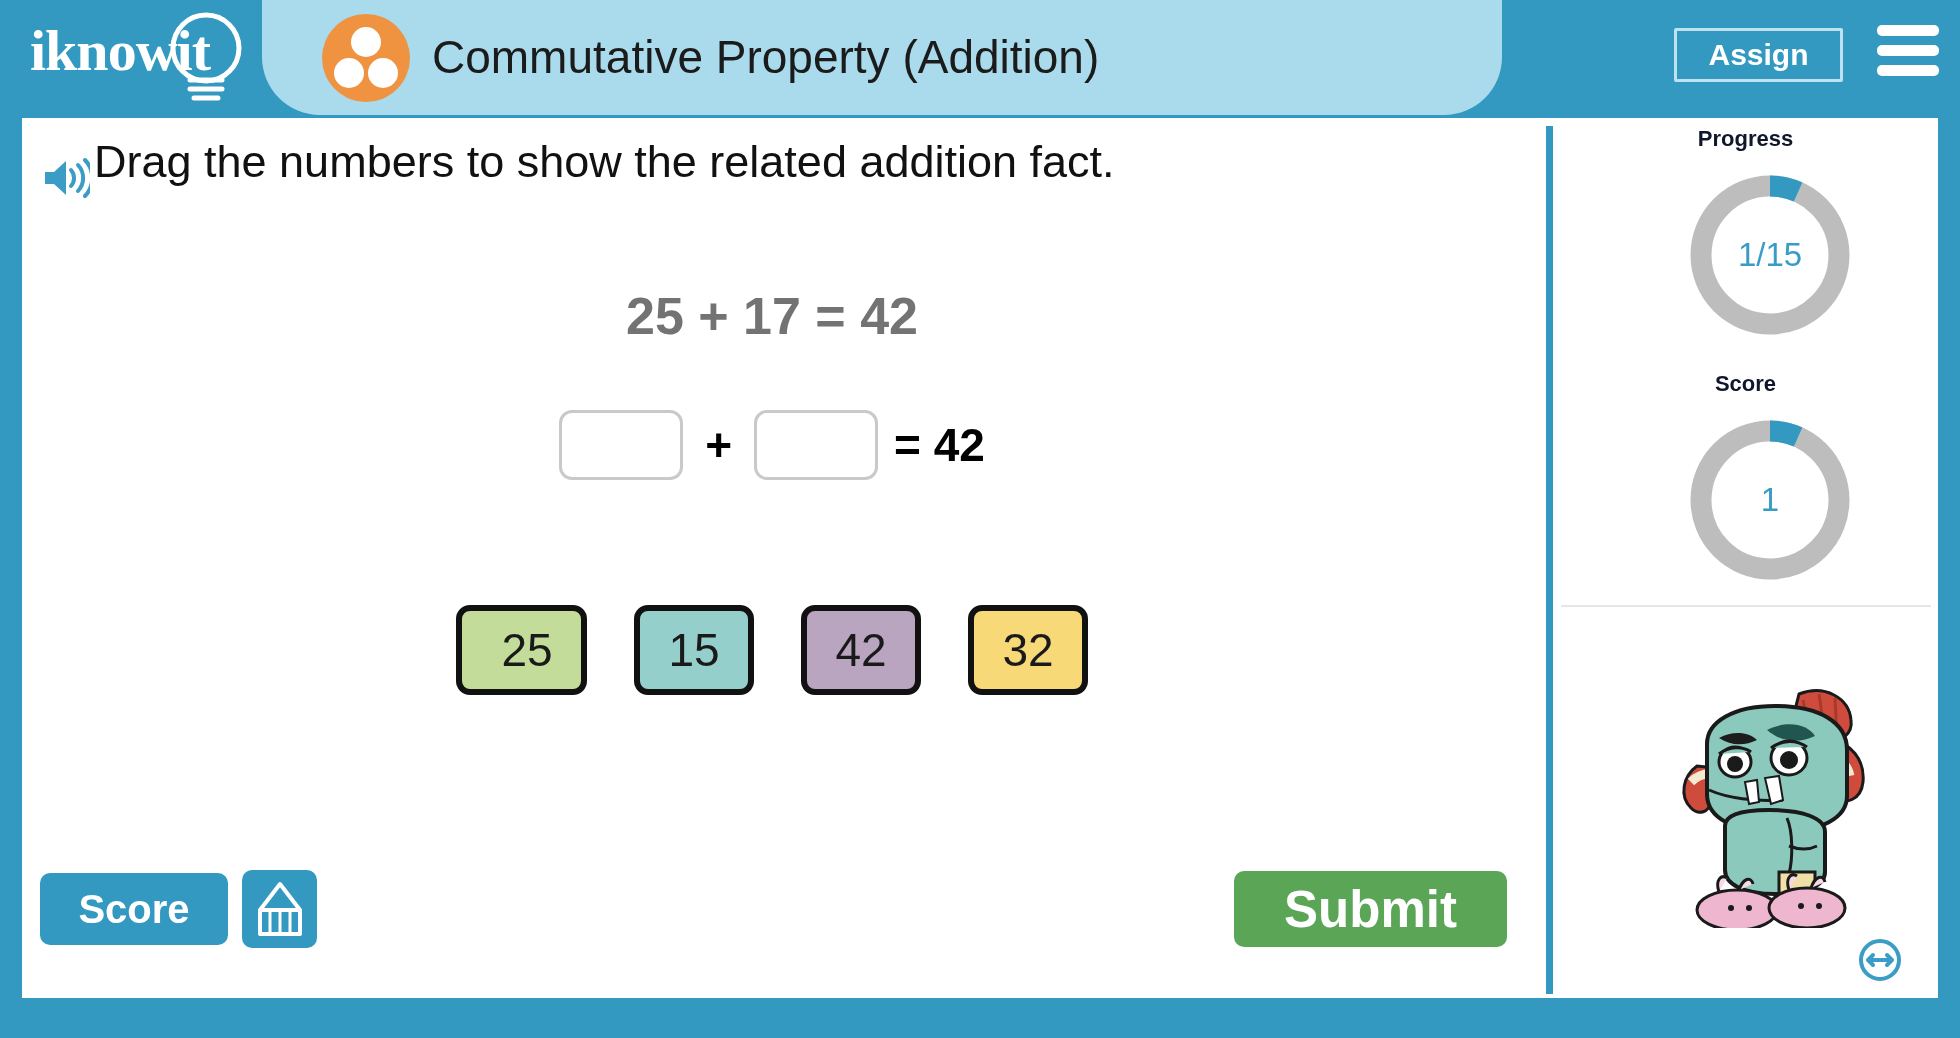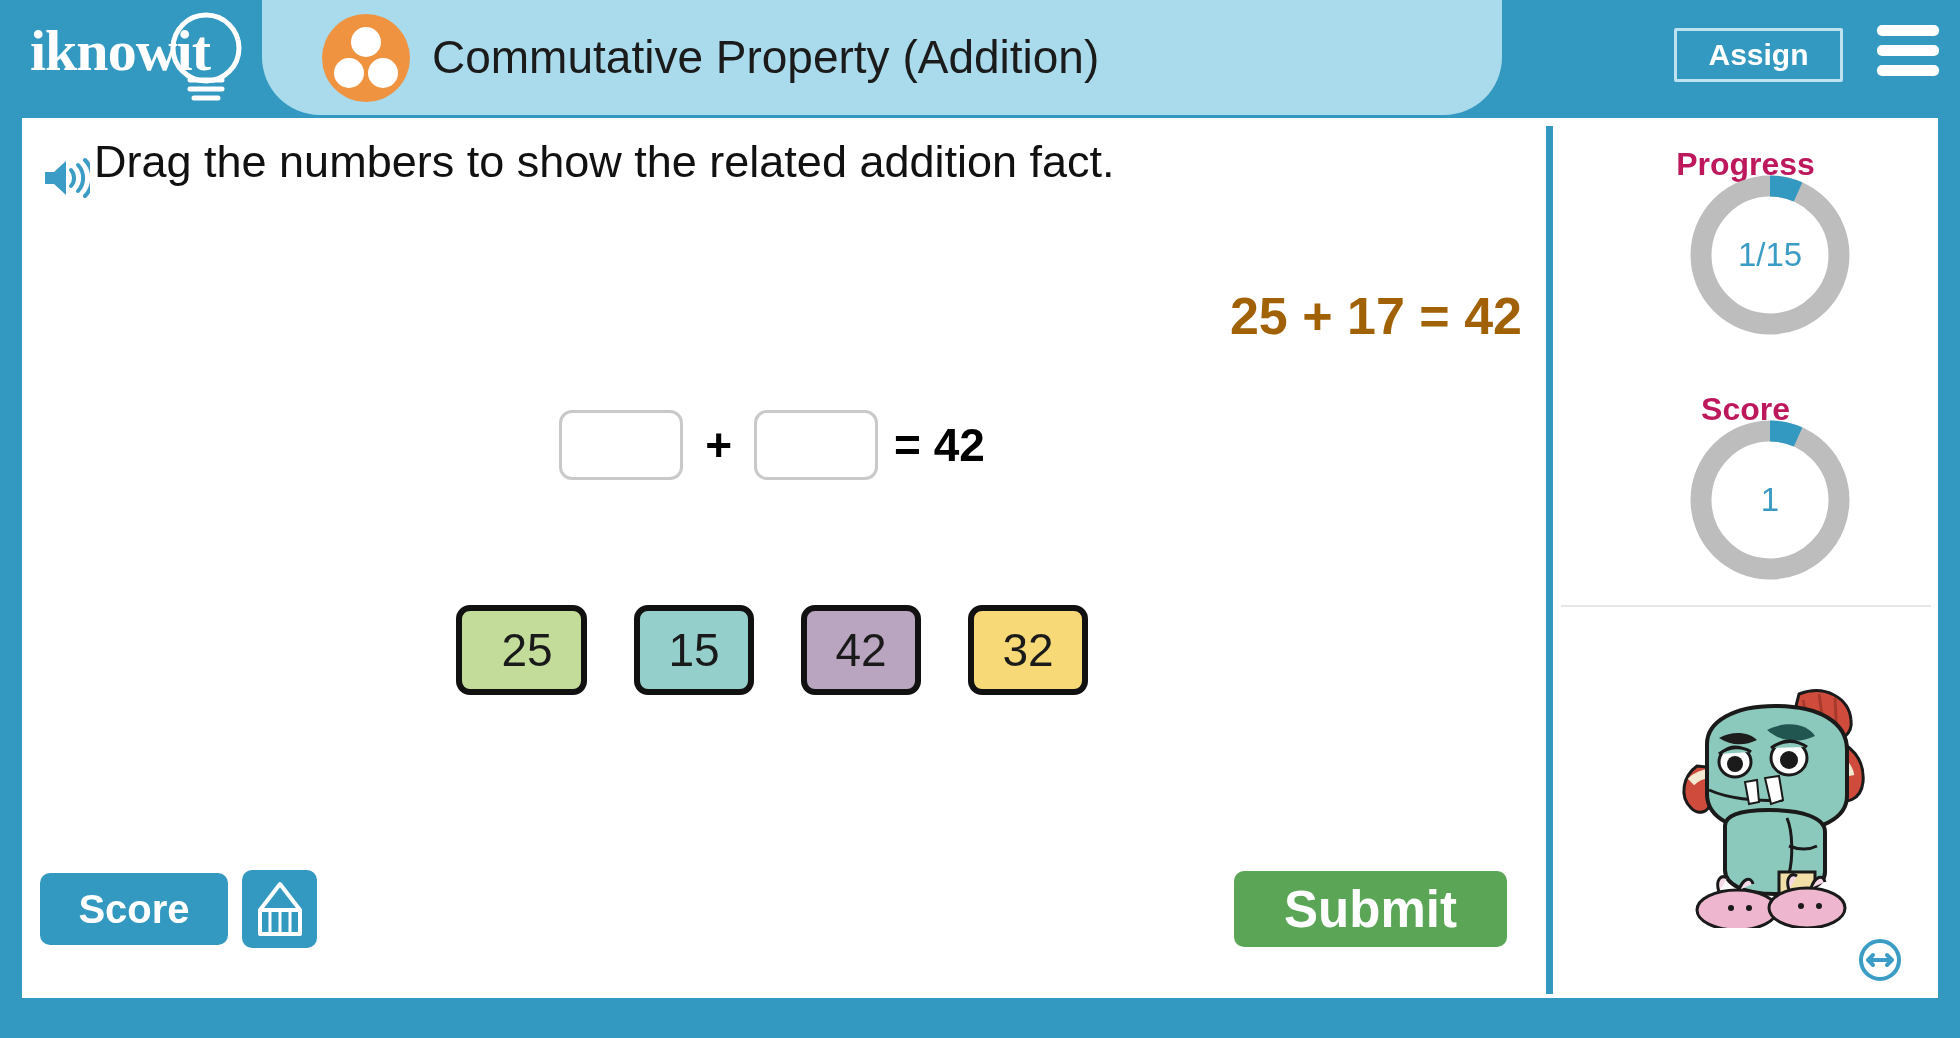--- a/index.html
+++ b/index.html
@@ -61,21 +61,21 @@
 
   
   .speaker{position:absolute;left:20px;top:37px;width:48px;height:46px;cursor:pointer;}
   .q-text{
     position:absolute;left:72px;top:18px;
     font-size:45px;color:#111111;white-space:nowrap;
   }
 
   .given-eq{
     position:absolute;left:0;top:168px;width:1500px;
-    text-align:right;font-size:52px;font-weight:bold;color:#a16207;
+    text-align:center;font-size:52px;font-weight:bold;color:#737373;
   }
 
   .answer-row{
     position:absolute;left:0;top:292px;width:1500px;
     display:flex;align-items:center;justify-content:center;
   }
   .dropbox{
     width:118px;height:64px;border:3px solid #c9c9c9;border-radius:13px;background:#ffffff;
     cursor:pointer;
   }
@@ -108,21 +108,21 @@
     position:absolute;left:1212px;top:753px;width:273px;height:76px;
     background:#5aa556;border-radius:10px;color:#ffffff;
     font-size:51px;font-weight:bold;
     display:flex;align-items:center;justify-content:center;cursor:pointer;
   }
 
   
   .rpanel{position:absolute;left:1531px;top:0;width:385px;height:880px;}
   .ring-label{
     position:absolute;width:385px;text-align:center;
-    font-size:32px;font-weight:bold;color:#be185d;margin-top:20px;
+    font-size:22px;font-weight:bold;color:#0f172a;
   }
   .ring-wrap{position:absolute;left:132px;width:170px;height:170px;}
   .ring-center{
     position:absolute;left:0;top:0;width:170px;height:170px;
     display:flex;align-items:center;justify-content:center;
     font-size:33px;color:#3a9bc4;
   }
   .hdivider{position:absolute;left:8px;top:487px;width:370px;height:2px;background:#e6e6e6;}
 
   .mascot{position:absolute;left:108px;top:560px;width:230px;height:250px;}

